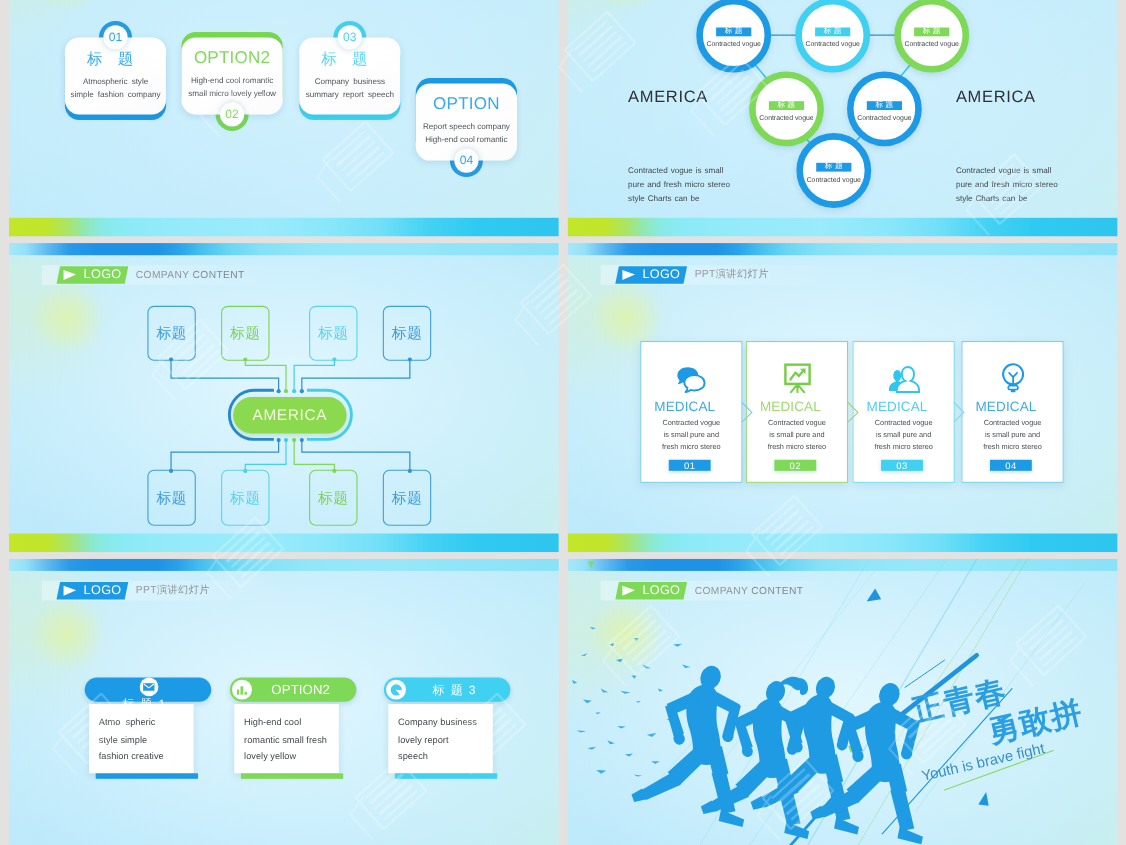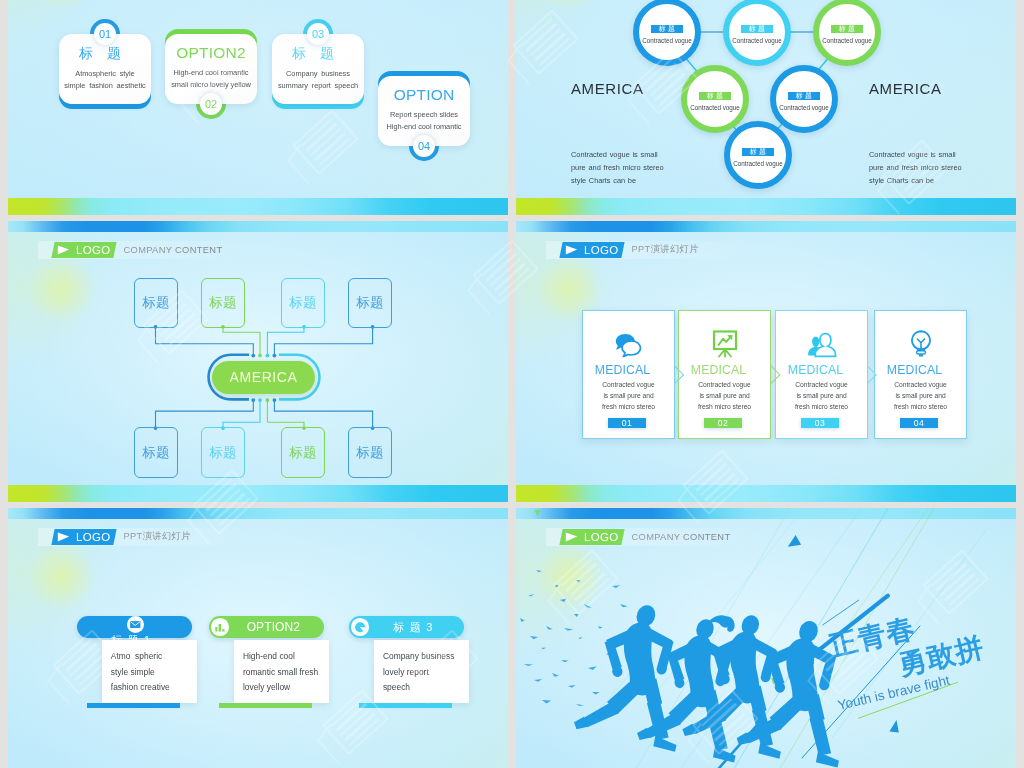--- a/index.html
+++ b/index.html
@@ -117,40 +117,40 @@
       box-shadow:0 1px 4px rgba(40,120,180,.25);}
 
   
   .p5{position:absolute;width:115.5px;}
   .p5 .hdr{position:absolute;left:0;top:0;width:115.5px;height:22.5px;border-radius:11.25px;
       display:flex;align-items:center;box-shadow:0 2px 5px rgba(40,110,160,.20);}
   .p5 .dot{width:17.5px;height:17.5px;border-radius:50%;background:#fdfefe;margin-left:2.6px;
       flex:0 0 auto;display:flex;align-items:center;justify-content:center;}
   .p5 .lbl{flex:1;text-align:center;color:#fff;font-size:11px;letter-spacing:1.2px;padding-right:6px;}
   .p5 .lbl.lat{letter-spacing:.1px;font-size:12px;}
-  .p5 .bdy{position:absolute;left:25px;top:24.6px;width:95.5px;height:63px;background:#fff;
+  .p5 .bdy{position:absolute;left:4px;top:24.6px;width:95.5px;height:63px;background:#fff;
       box-shadow:0 2px 6px rgba(40,90,120,.13);box-sizing:border-box;padding:9px 0 0 9.3px;}
   .p5 .bdy p{margin:0;font-size:8.4px;color:#42484d;line-height:15.2px;letter-spacing:.02px;white-space:pre;}
   .p5 .foot{position:absolute;left:10.2px;top:87.6px;width:93.5px;height:4.3px;}
 </style>
 </head>
 <body>
 
 <div class="sheet">
 
   <div class="slide" id="s1">
     <div class="bg blueish"></div>
 
     <div class="s1card" style="left:51px;top:100px;">
       <div class="s1back" style="top:5px;background:#1d9ae5;"></div>
       <div class="s1front" style="top:0;"></div>
       <div class="s1ttl" style="top:11.5px;color:#36a9ef;">标 题</div>
       <div class="s1body wsp" style="top:33.5px;">
         <div>Atmospheric style</div>
-        <div>simple fashion aesthetic</div>
+        <div>simple fashion company</div>
       </div>
       <div class="s1ring" style="left:31px;top:-15px;background:#1d9ae5;"></div>
       <div class="s1num" style="left:35px;top:-11px;color:#2ea3ee;">01</div>
     </div>
 
     <div class="s1card" style="left:157px;top:100px;">
       <div class="s1back" style="top:-5px;background:#78d94f;"></div>
       <div class="s1front" style="top:0;"></div>
       <div class="s1ttl lat" style="top:11px;color:#7ed957;">OPTION2</div>
       <div class="s1body" style="top:32.5px;">
@@ -171,21 +171,21 @@
       </div>
       <div class="s1ring" style="left:31px;top:-15px;background:#41d3f3;"></div>
       <div class="s1num" style="left:35px;top:-11px;color:#4fd3f3;">03</div>
     </div>
 
     <div class="s1card" style="left:370px;top:100px;margin-top:42px;">
       <div class="s1back" style="top:-5px;background:#1d9ae5;"></div>
       <div class="s1front" style="top:0;"></div>
       <div class="s1ttl lat" style="top:11px;color:#36a9ef;">OPTION</div>
       <div class="s1body" style="top:32.5px;">
-        <div>Report speech slides</div>
+        <div>Report speech company</div>
         <div>High-end cool romantic</div>
       </div>
       <div class="s1ring" style="left:31px;top:55px;background:#1d9ae5;"></div>
       <div class="s1num" style="left:35px;top:59px;color:#2ea3ee;">04</div>
     </div>
 
 
     <div class="botbar"></div>
   </div>
 

